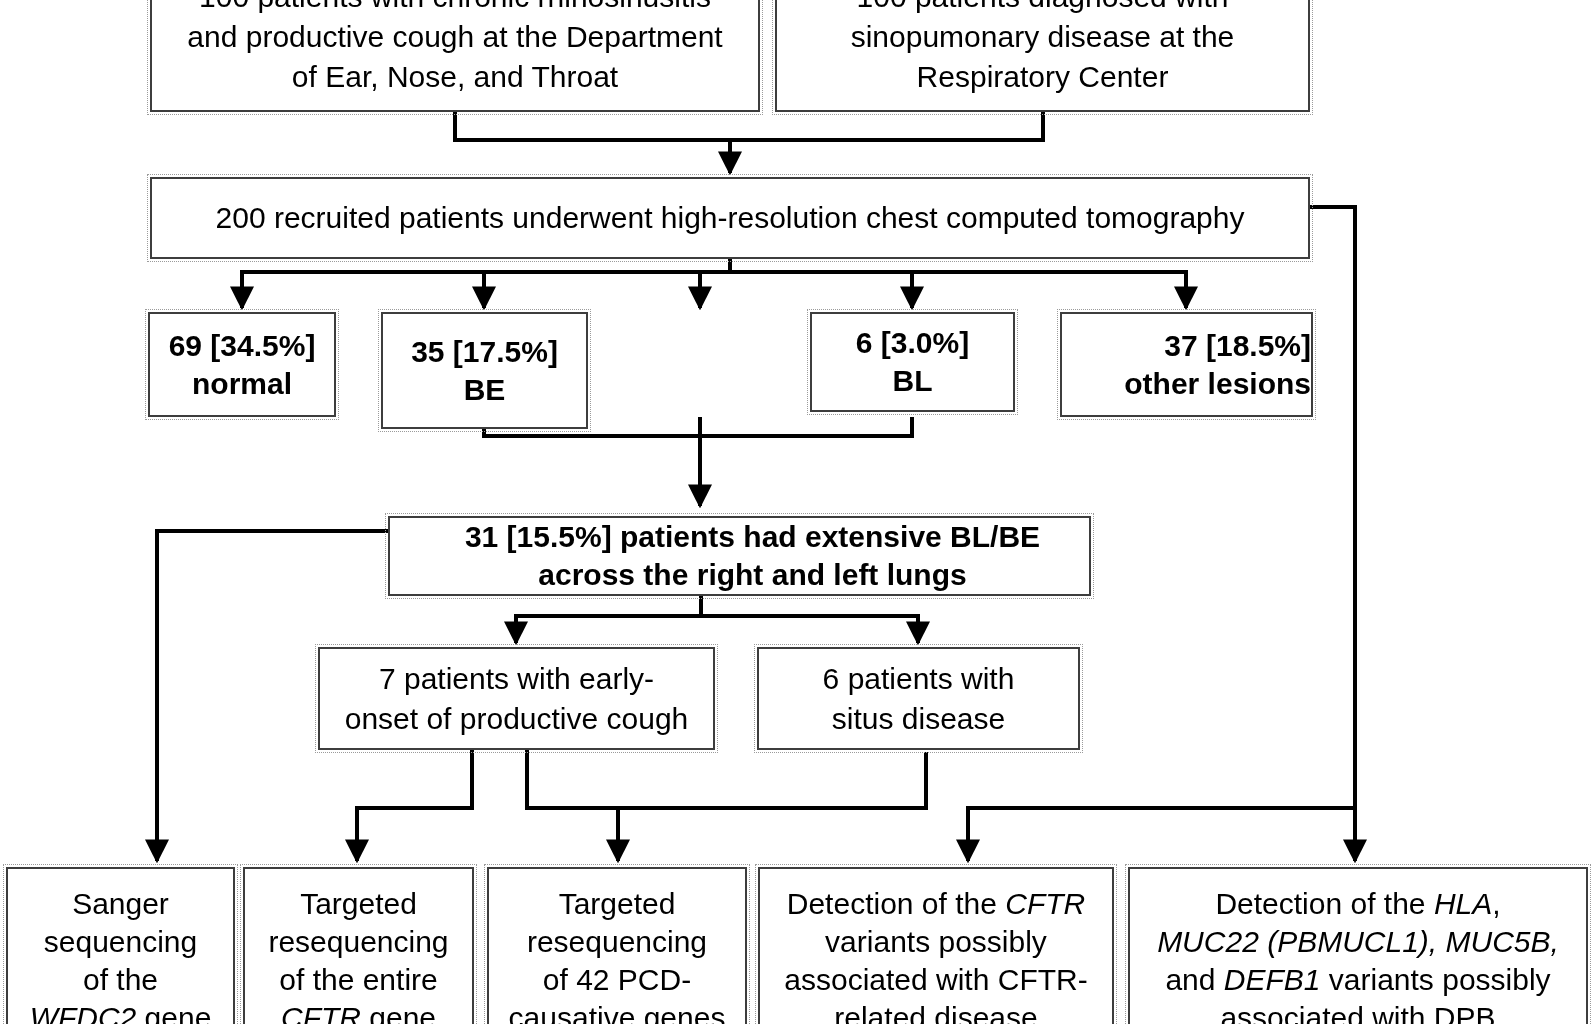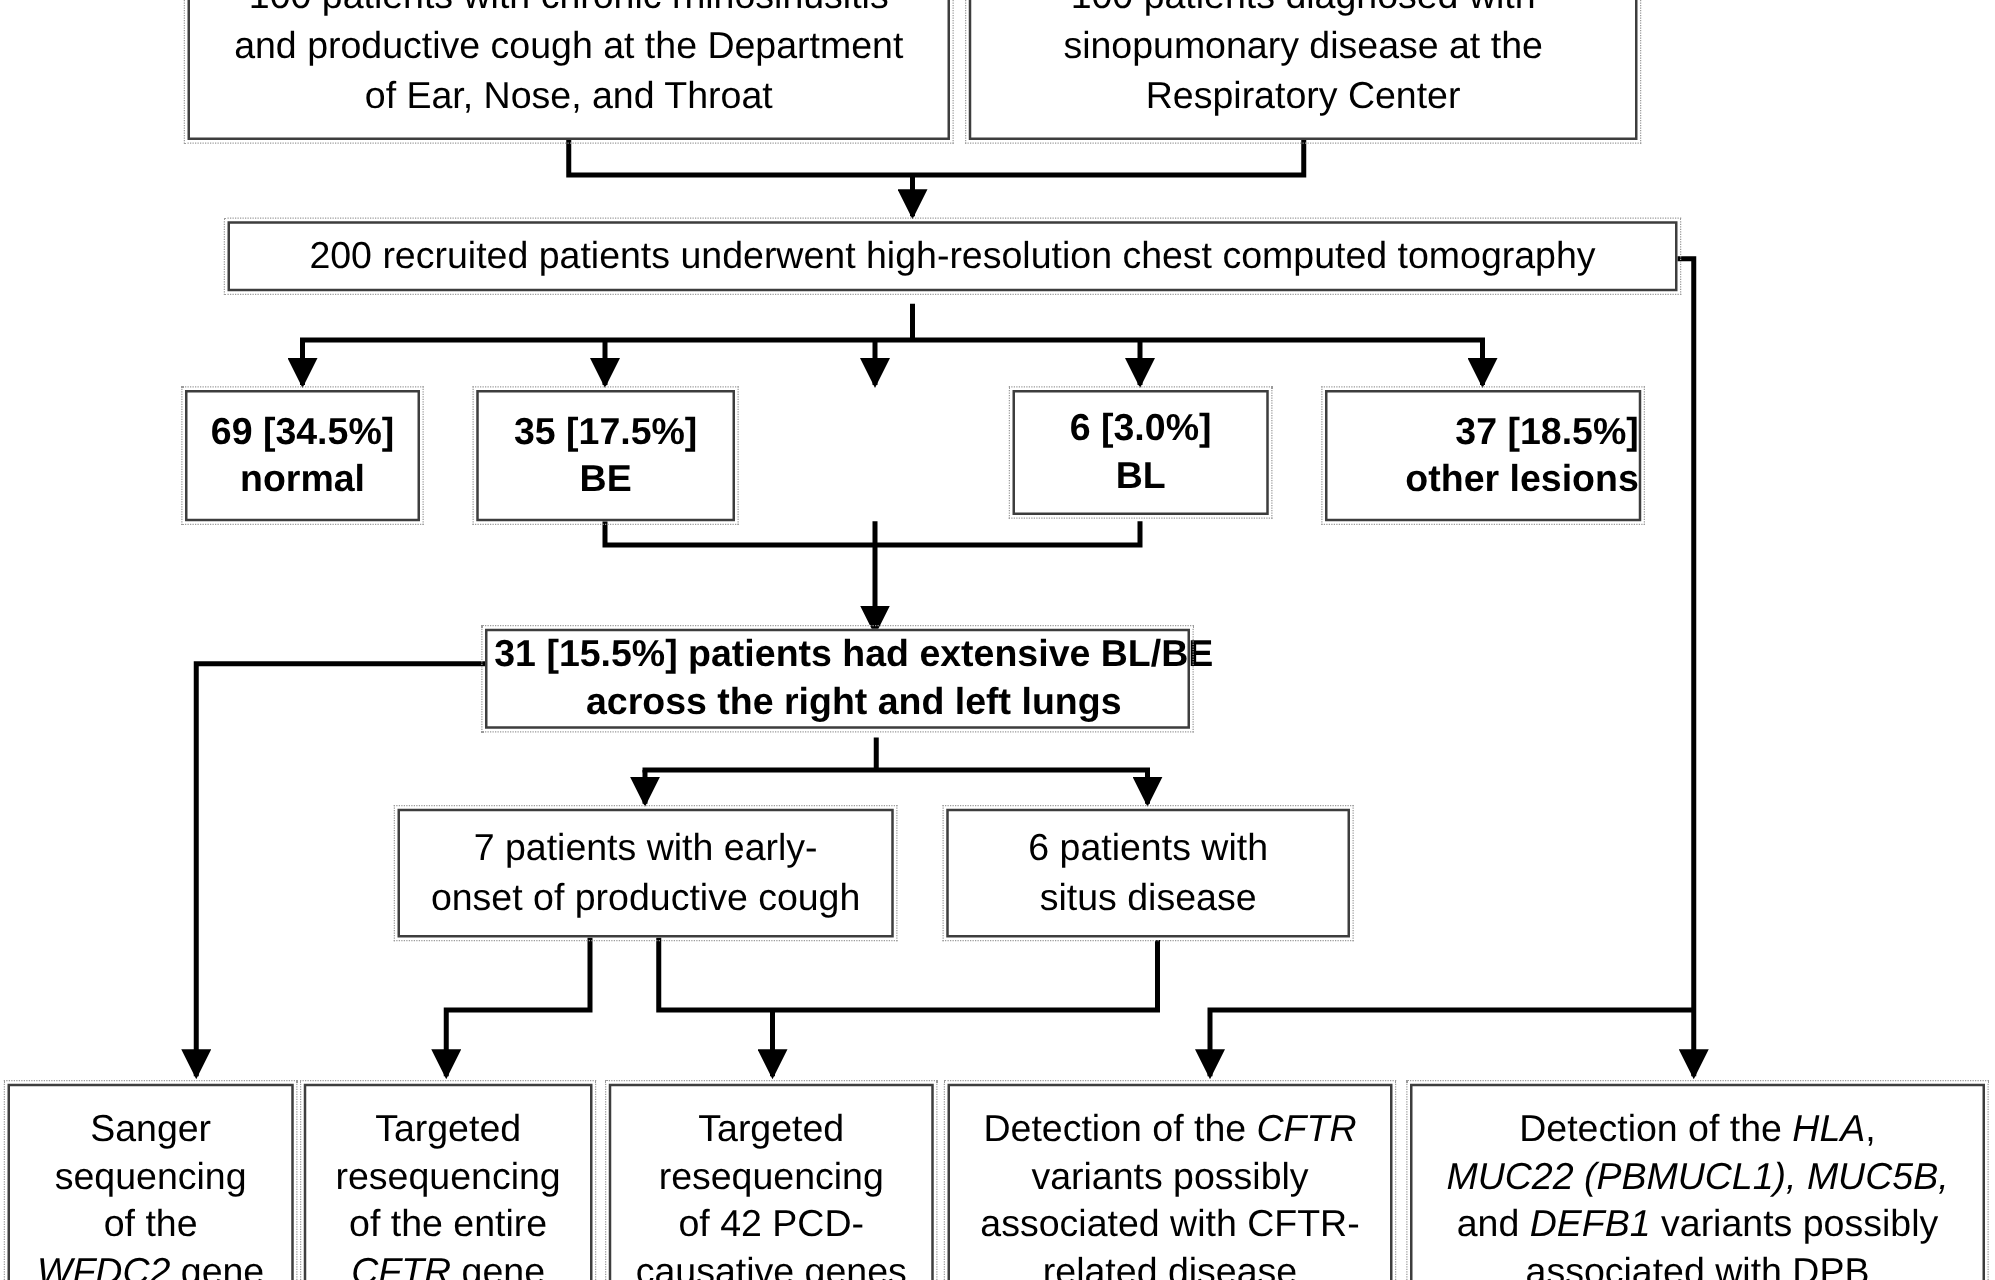--- a/index.html
+++ b/index.html
@@ -65,46 +65,46 @@
       <div class="line"><span>and productive cough at the Department</span></div>
       <div class="line"><span>of Ear, Nose, and Throat</span></div>
     </div>
 
   <div class="node" style="left:775px;top:-38px;width:535px;height:150px;">
       <div class="line"><span>100 patients diagnosed with</span></div>
       <div class="line"><span>sinopumonary disease at the</span></div>
       <div class="line"><span>Respiratory Center</span></div>
     </div>
 
-  <div class="node" style="left:150px;top:177px;width:1160px;height:56px;margin-left:32px;">
+  <div class="node" style="left:150px;top:177px;width:1160px;height:82px;">
       <div class="line"><span>200 recruited patients underwent high-resolution chest computed tomography</span></div>
     </div>
 
   <div class="node lh38" style="left:148px;top:312px;width:188px;height:105px;">
       <div class="line"><span>69 [34.5%]</span></div>
       <div class="line"><span>normal</span></div>
     </div>
 
-  <div class="node lh38" style="left:381px;top:312px;width:207px;height:105px;">
+  <div class="node lh38" style="left:381px;top:312px;width:207px;height:117px;">
       <div class="line"><span>35 [17.5%]</span></div>
       <div class="line"><span>BE</span></div>
     </div>
 
 
   <div class="node lh38" style="left:810px;top:312px;width:205px;height:100px;">
       <div class="line"><span>6 [3.0%]</span></div>
       <div class="line"><span>BL</span></div>
     </div>
 
   <div class="node lh38" style="left:1060px;top:312px;width:253px;height:105px;align-items:flex-end;">
       <div class="line"><span>37 [18.5%]</span></div>
       <div class="line"><span>other lesions</span></div>
     </div>
 
-  <div class="node lh38" style="left:388px;top:503px;width:564px;height:80px;padding-left:26px;">
+  <div class="node lh38" style="left:388px;top:516px;width:703px;height:80px;padding-left:26px;">
       <div class="line"><span>31 [15.5%] patients had extensive BL/BE</span></div>
       <div class="line"><span>across the right and left lungs</span></div>
     </div>
 
   <div class="node" style="left:318px;top:647px;width:397px;height:103px;">
       <div class="line"><span>7 patients with early-</span></div>
       <div class="line"><span>onset of productive cough</span></div>
     </div>
 
   <div class="node" style="left:757px;top:647px;width:323px;height:103px;">

